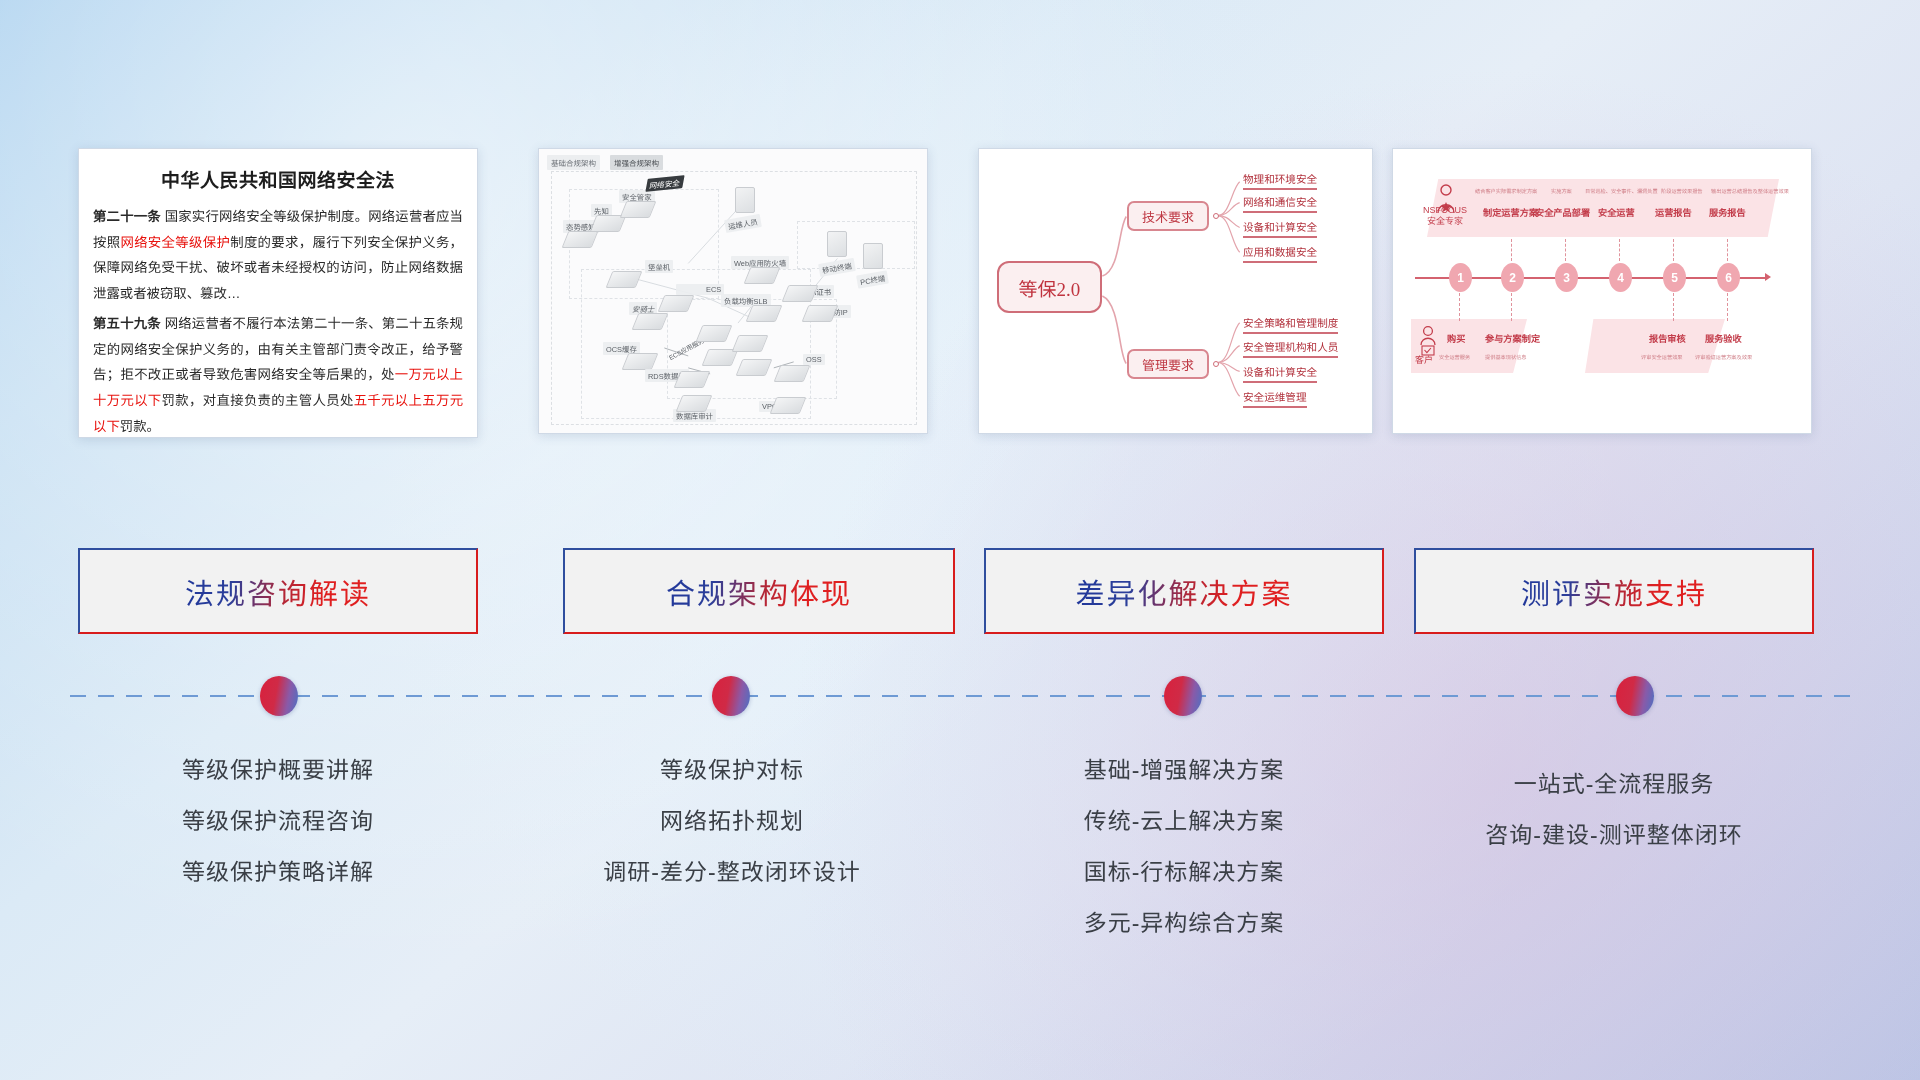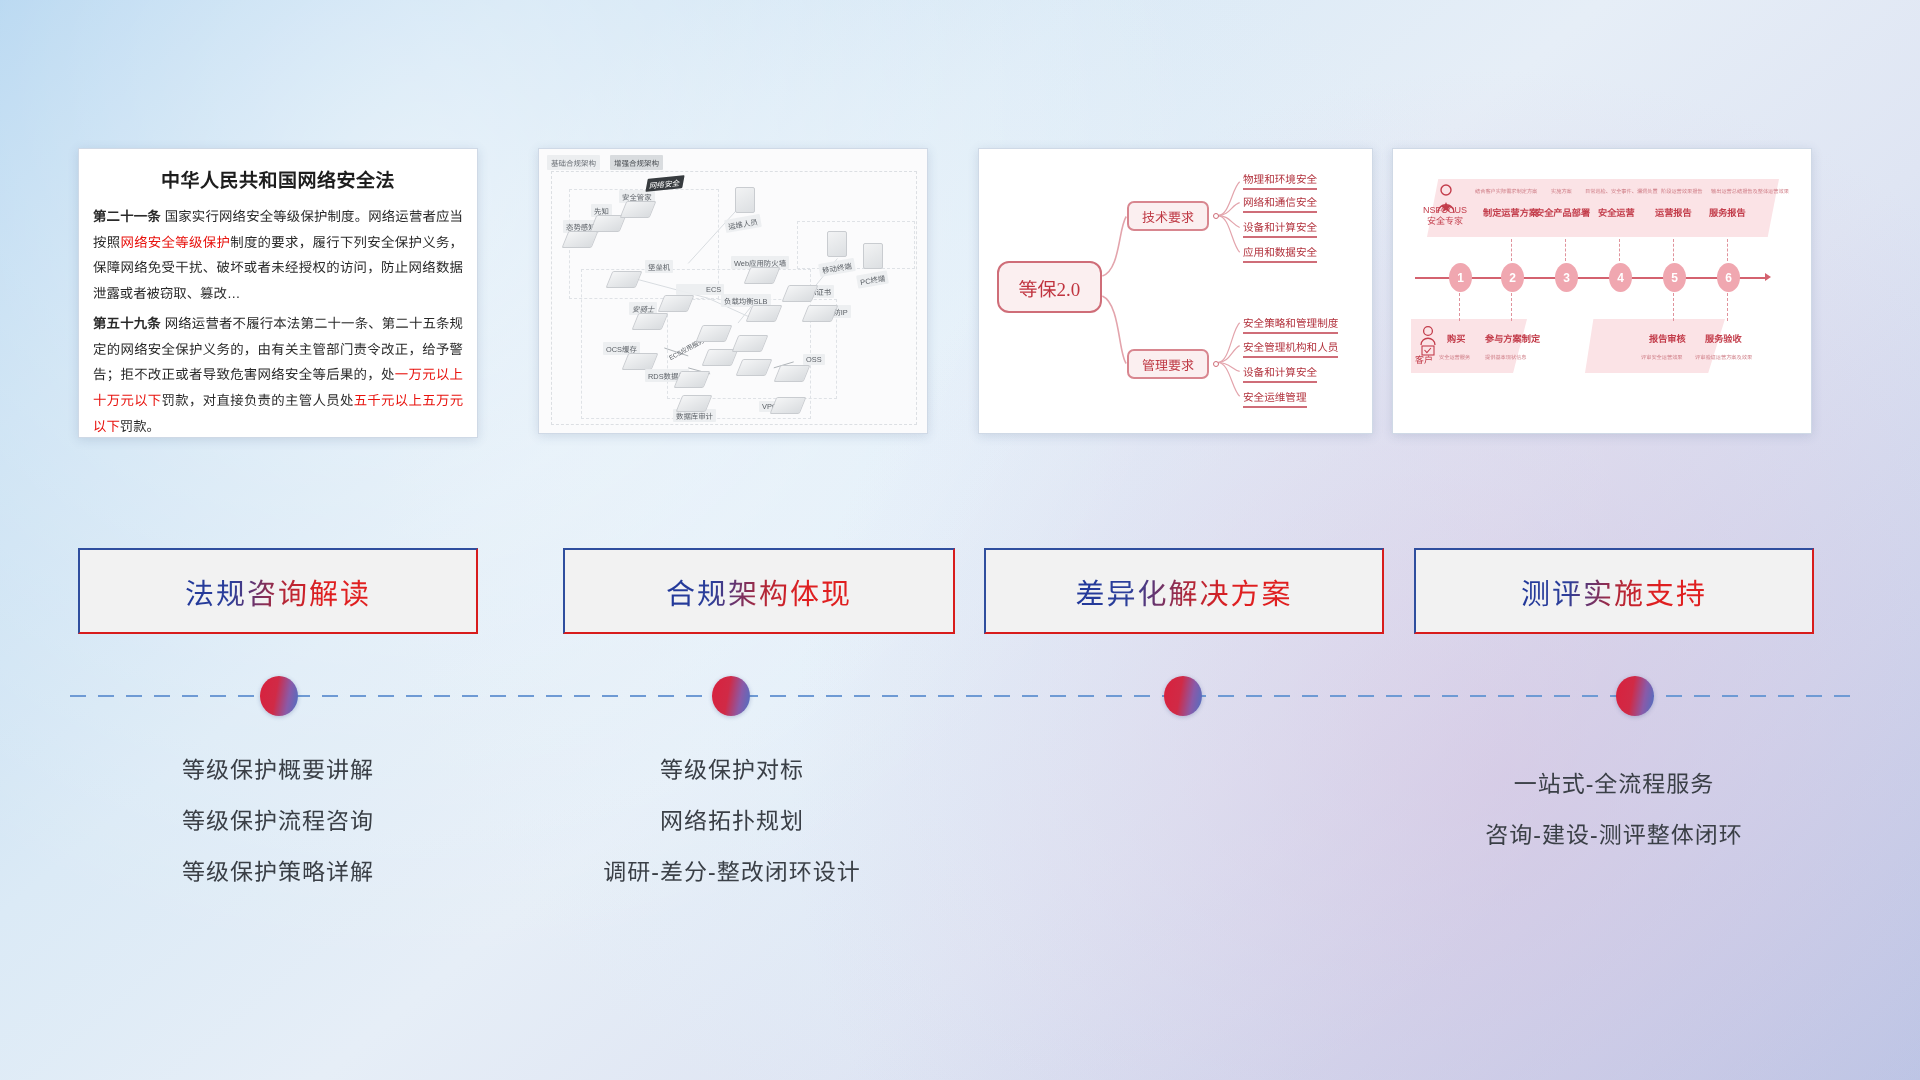--- a/index.html
+++ b/index.html
@@ -396,17 +396,23 @@
   <div class="col l1">
     <div class="it">等级保护概要讲解</div>
     <div class="it">等级保护流程咨询</div>
     <div class="it">等级保护策略详解</div>
   </div>
   <div class="col l2">
     <div class="it">等级保护对标</div>
     <div class="it">网络拓扑规划</div>
     <div class="it">调研-差分-整改闭环设计</div>
   </div>
+  <div class="col l3">
+    <div class="it">基础-增强解决方案</div>
+    <div class="it">传统-云上解决方案</div>
+    <div class="it">国标-行标解决方案</div>
+    <div class="it">多元-异构综合方案</div>
+  </div>
   <div class="col l4">
     <div class="it">一站式-全流程服务</div>
     <div class="it">咨询-建设-测评整体闭环</div>
   </div>
 </div>
 
 </body></html>

